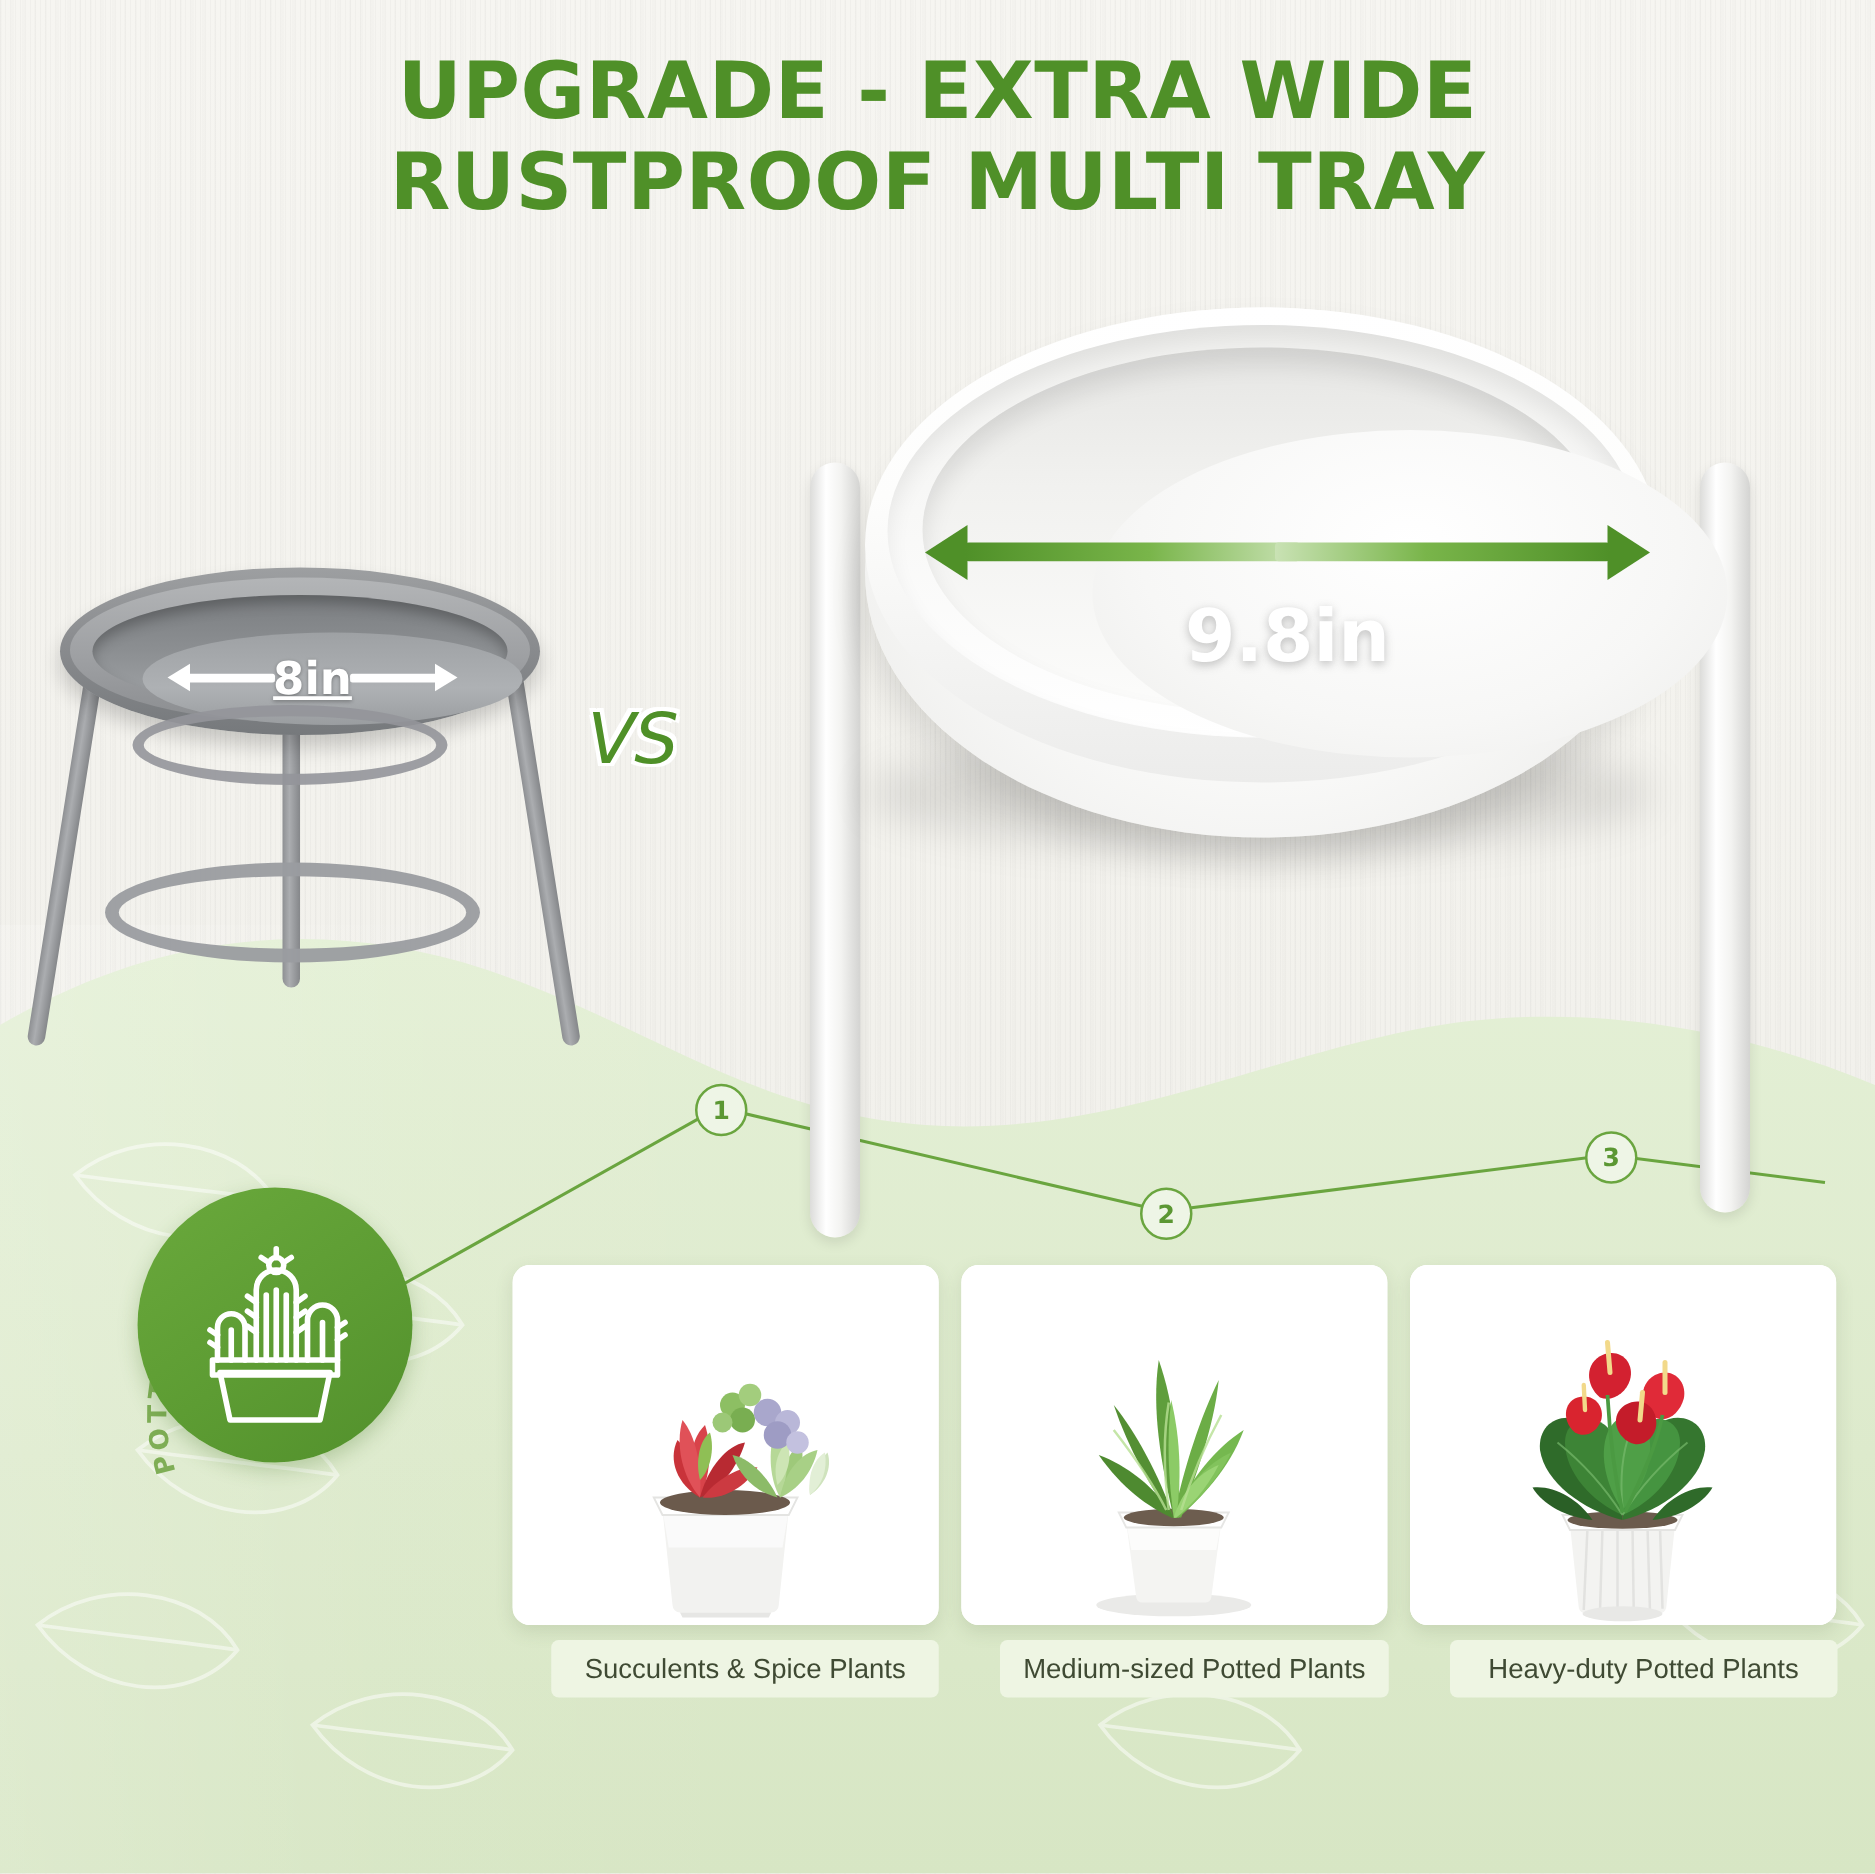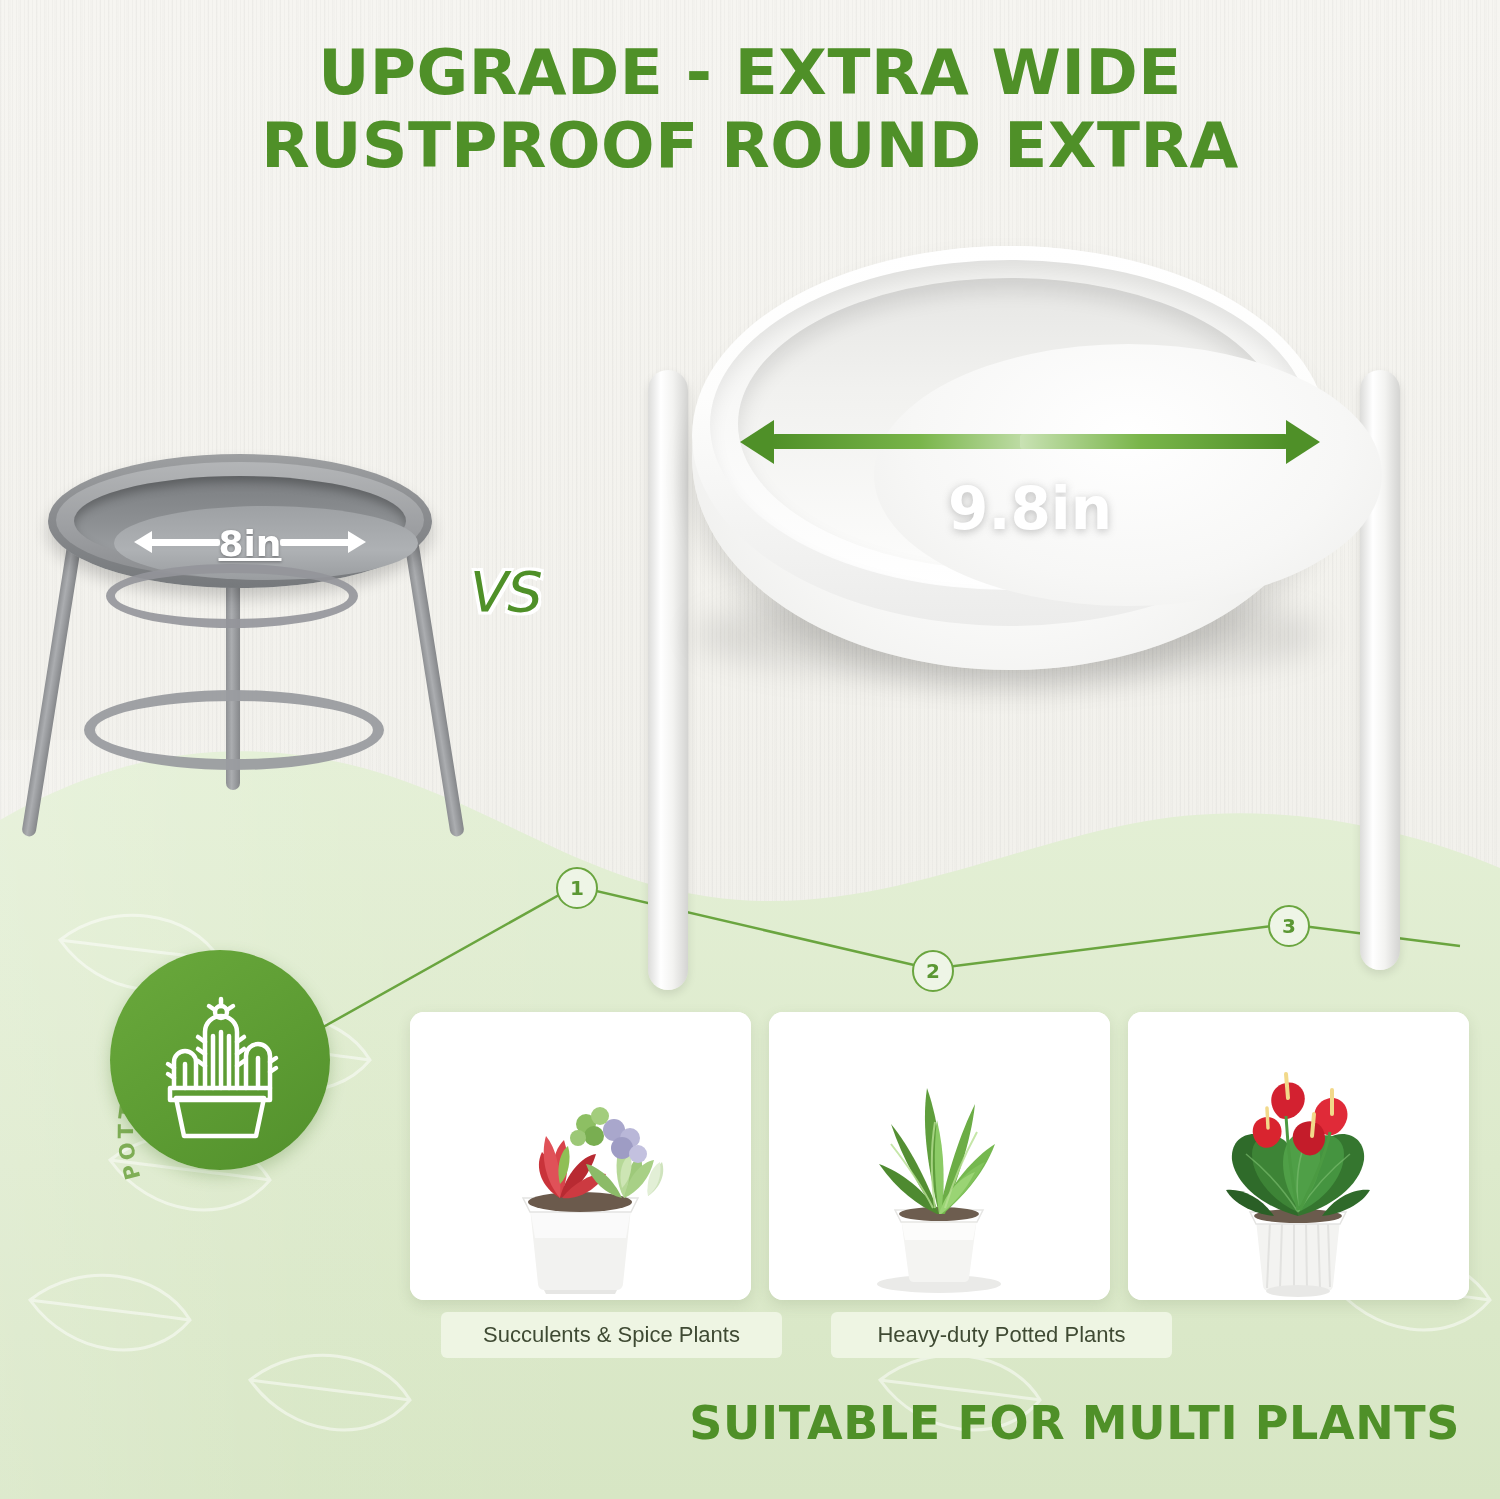--- a/index.html
+++ b/index.html
@@ -318,21 +318,21 @@
     font-family: "DejaVu Sans", sans-serif;
   }
 </style>
 </head>
 <body>
 
 <div class="stage">
 
   <div class="headline">
     <span class="ln">UPGRADE - EXTRA WIDE</span>
-    <span class="ln">RUSTPROOF ROUND EXTRA</span>
+    <span class="ln">RUSTPROOF MULTI TRAY</span>
   </div>
 
   <div class="wave-panel">
     <svg class="wave-svg" width="1500" height="759" viewBox="0 0 1500 759">
       <defs>
         <linearGradient id="panelGrad" x1="0" y1="0" x2="0" y2="1">
           <stop offset="0%" stop-color="#e4f0d6"></stop>
           <stop offset="55%" stop-color="#ddeacc"></stop>
           <stop offset="100%" stop-color="#d7e6c4"></stop>
         </linearGradient>
@@ -595,18 +595,18 @@
         <g stroke="#4b9a42" stroke-width="3" fill="none">
           <path d="M158,104 C160,140 164,170 170,198"></path>
           <path d="M202,120 C196,150 182,176 172,198"></path>
         </g>
       </svg>
     </div>
   </div>
 
   <div class="captions">
     <div class="pill">Succulents &amp; Spice Plants</div>
+    <div class="pill">Medium-sized Potted Plants</div>
     <div class="pill">Heavy-duty Potted Plants</div>
   </div>
 
-  <div class="footer-title">SUITABLE FOR MULTI PLANTS</div>
 
 </div>
 
 </body></html>

